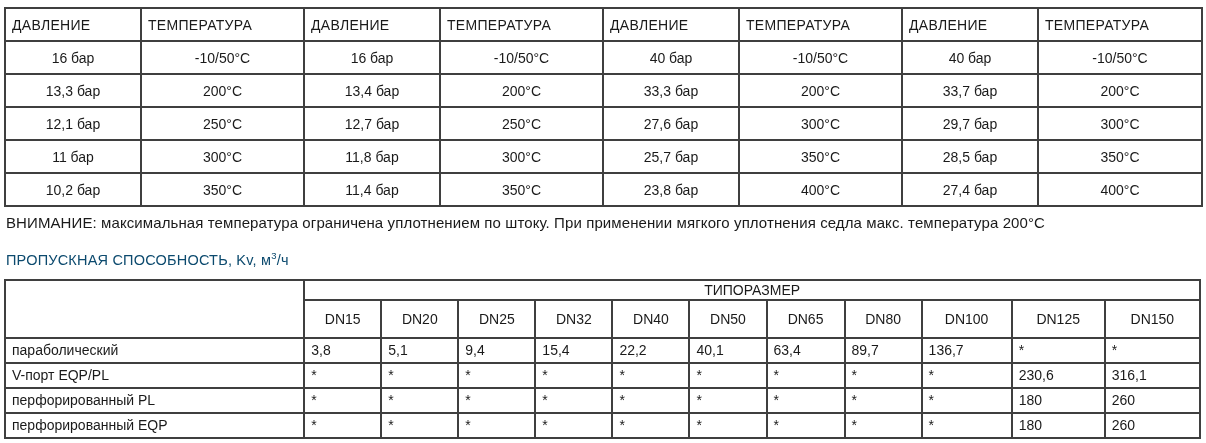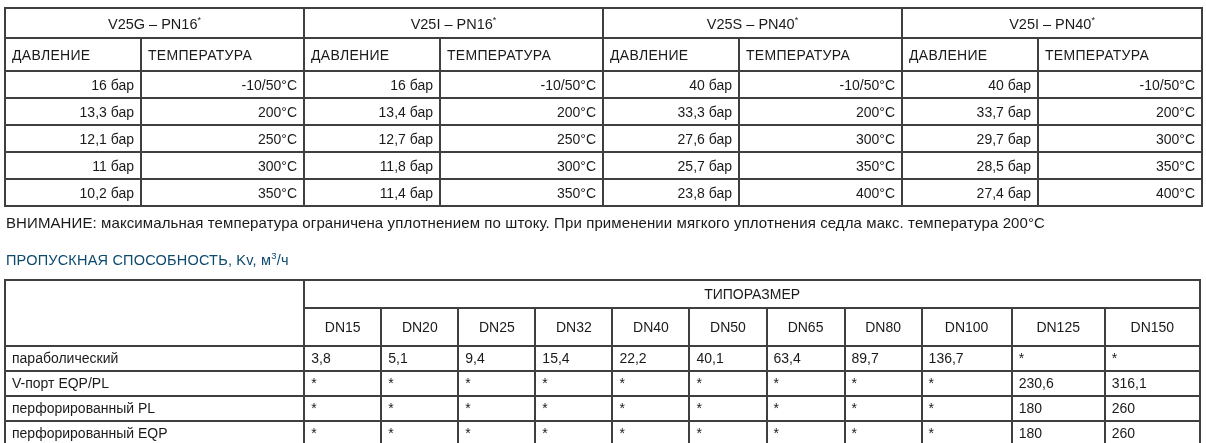--- a/index.html
+++ b/index.html
@@ -24,40 +24,40 @@
     font-weight: normal;
     padding: 0 6px;
     overflow: hidden;
     white-space: nowrap;
     vertical-align: middle;
   }
 
   
   .pt-table .grp-header td { height: 30px; text-align: center; font-size: 14.5px; }
   .pt-table .sub-header td { height: 33px; text-align: left; letter-spacing: 0.3px; }
-  .pt-table .data-row td   { height: 27px; text-align: right; }
+  .pt-table .data-row td   { height: 33px; text-align: center; }
   .pt-table sup { font-size: 9px; vertical-align: super; }
 
   
   .note {
     margin: 7px 0 0 2px;
     font-size: 15px;
     letter-spacing: 0.1px;
   }
 
   
   .kv-heading {
     margin: 19px 0 11px 2px;
     font-size: 14.5px;
     letter-spacing: 0.2px;
   }
   .kv-heading sup { font-size: 9.5px; }
 
   
-  .kv-table .size-header td { height: 28px; text-align: center; }
+  .kv-table .size-header td { height: 20px; text-align: center; }
   .kv-table .dn-header td   { height: 38px; text-align: center; }
   .kv-table .data-row td    { height: 25px; text-align: left; }
   .kv-table .corner-cell    { border-bottom: 2px solid #3f3f3f; }
 </style>
 </head>
 <body>
 
 <div class="page">
 
   <table class="pt-table">
@@ -65,26 +65,20 @@
       <col style="width:136px">
         <col style="width:163px">
       <col style="width:136px">
         <col style="width:163px">
       <col style="width:136px">
         <col style="width:163px">
       <col style="width:136px">
         <col style="width:164px">
     </colgroup>
     <tbody>
-        <tr class="grp-header">
-      <td colspan="2"><span>V25G – PN16</span><sup>*</sup></td>
-      <td colspan="2"><span>V25I – PN16</span><sup>*</sup></td>
-      <td colspan="2"><span>V25S – PN40</span><sup>*</sup></td>
-      <td colspan="2"><span>V25I – PN40</span><sup>*</sup></td>
-    </tr>
     <tr class="sub-header">
       <td>ДАВЛЕНИЕ</td>
       <td>ТЕМПЕРАТУРА</td>
       <td>ДАВЛЕНИЕ</td>
       <td>ТЕМПЕРАТУРА</td>
       <td>ДАВЛЕНИЕ</td>
       <td>ТЕМПЕРАТУРА</td>
       <td>ДАВЛЕНИЕ</td>
       <td>ТЕМПЕРАТУРА</td>
     </tr>

